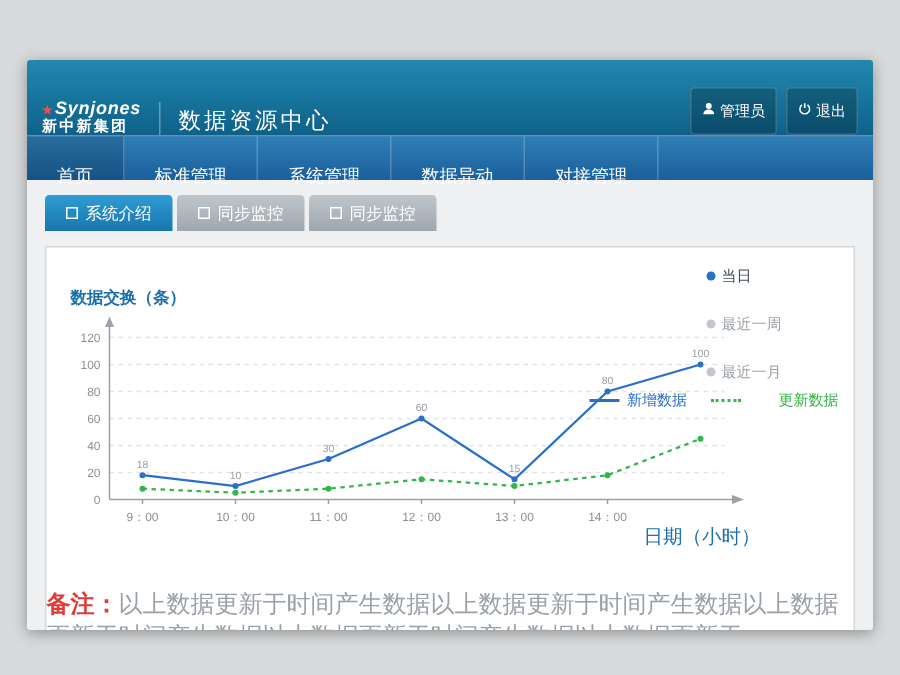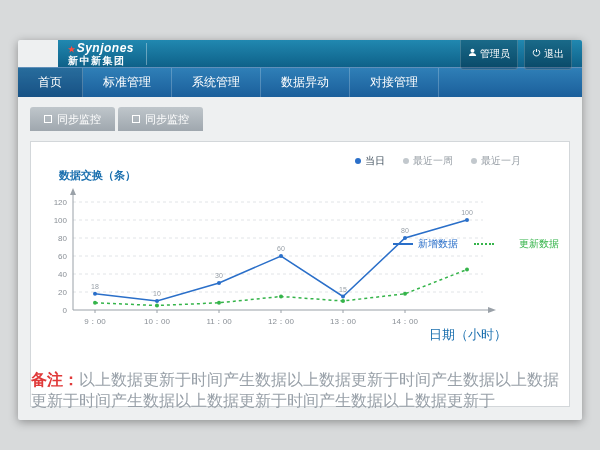--- a/index.html
+++ b/index.html
@@ -1,65 +1,66 @@
 <!DOCTYPE html>
 <html><head>
 <meta charset="utf-8">
 <style>
   *{margin:0;padding:0;box-sizing:border-box;}
   html,body{width:600px;height:450px;}
   body{background:#d8dadb;font-family:"Liberation Sans",sans-serif;position:relative;overflow:hidden;}
   .window{position:absolute;left:18px;top:40px;width:564px;height:380px;background:#eef0f1;box-shadow:0 2px 10px rgba(0,0,0,.35);border-radius:2px;overflow:hidden;}
   
-  .header{height:27px;background:linear-gradient(180deg,#2188b0,#0e6189);display:flex;align-items:center;padding:0 10px;margin-left:40px;}
+  .header{height:50px;background:linear-gradient(180deg,#2188b0,#0e6189);display:flex;align-items:flex-end;padding:0 10px;}
   .logo{display:flex;flex-direction:column;line-height:1;}
   .logo-name{color:#fff;font-size:12px;font-weight:bold;font-style:italic;letter-spacing:.5px;}
   .logo-star{color:#ff4b3e;font-size:8px;font-style:normal;margin-right:1px;}
   .logo-sub{color:#fff;font-size:10px;font-weight:bold;margin-top:2px;letter-spacing:1.5px;}
   .header-divider{width:1px;height:22px;background:rgba(255,255,255,.35);margin:0 12px;}
   .app-title{color:#fff;font-size:15px;letter-spacing:2px;}
   .header-actions{margin-left:auto;display:flex;gap:6px;}
   .hbtn{display:flex;align-items:center;gap:3px;background:rgba(0,0,0,.22);border:1px solid rgba(255,255,255,.18);color:#fff;font-size:10px;padding:8px 7px;border-radius:3px;cursor:pointer;}
   
   .nav{height:30px;background:linear-gradient(180deg,#2f7fb7,#1b5f9b);display:flex;border-top:1px solid rgba(255,255,255,.3);}
-  .nav-item{color:#fff;font-size:12px;line-height:29px;padding:0 20px;border-right:1px solid rgba(255,255,255,.22);cursor:pointer;}
+  .nav-item{color:#fff;font-size:12px;line-height:29px;padding:12px 20px;border-right:1px solid rgba(255,255,255,.22);cursor:pointer;}
   .nav-item.active{background:rgba(0,0,0,.14);}
   
   .content{position:relative;height:312px;}
   .tabs{display:flex;gap:3px;margin:10px 12px 0;}
   .tab{height:24px;padding:0 14px;font-size:11px;color:#fff;border-radius:3px 3px 0 0;display:flex;align-items:center;gap:5px;cursor:pointer;background:linear-gradient(180deg,#bfc6cb,#9fa7ae);}
   .tab.active{background:linear-gradient(180deg,#2f9cd4,#1877ad);}
   .tab-ico{width:8px;height:8px;border:1px solid #fff;display:inline-block;}
   .panel{position:absolute;left:12px;right:12px;top:34px;bottom:12px;background:#fff;border:1px solid #d3d7da;}
-  .period-legend{position:absolute;top:12px;right:48px;display:flex;gap:18px;}
+  .period-legend{position:absolute;top:12px;right:48px;display:flex;gap:18px;flex-direction:column;}
   .period-item{display:flex;align-items:center;gap:4px;font-size:10px;color:#9aa1a8;cursor:pointer;}
   .period-item .dot{width:6px;height:6px;border-radius:50%;background:#c2c8cd;}
   .period-item.active{color:#3a4a58;}
   .period-item.active .dot{background:#2a6fc9;}
-  .y-title{position:absolute;left:16px;top:26px;font-size:11px;font-weight:bold;color:#1a6fae;margin-left:12px;}
+  .y-title{position:absolute;left:16px;top:26px;font-size:11px;font-weight:bold;color:#1a6fae;}
   #chart-svg{position:absolute;left:6px;top:40px;}
   .series-legend{position:absolute;right:10px;top:95px;display:flex;flex-direction:row;gap:16px;}
   .series-item{display:flex;align-items:center;gap:5px;font-size:10px;cursor:pointer;}
   .series-line{width:20px;height:0;border-top:2px solid #888;}
   .series-line.dotted{border-top-style:dotted;}
   .x-title{position:absolute;right:62px;top:184px;font-size:13px;font-weight:normal;color:#1a6fae;}
   .note{position:absolute;left:0;right:0;top:228px;text-align:left;font-size:16px;color:#98a0a8;}
   .note .prefix{color:#e03a3a;font-weight:bold;}
 </style>
 </head>
 <body>
 
 <div class="window">
 
   <div class="header">
     <div class="logo">
       <span class="logo-name"><span class="logo-star">★</span><span>Synjones</span></span>
       <span class="logo-sub">新中新集团</span>
     </div>
     <div class="header-divider"></div>
+    <div class="app-title">数据资源中心</div>
     <div class="header-actions">
       <div class="hbtn">
         <span><svg width="9" height="9" viewBox="0 0 10 10">
               <circle cx="5" cy="3" r="2.2" fill="#fff"></circle>
               <path d="M1 9c0-2.2 1.8-3.5 4-3.5S9 6.8 9 9z" fill="#fff"></path>
             </svg></span>
         <span>管理员</span>
       </div>
       <div class="hbtn">
         <span><svg width="9" height="9" viewBox="0 0 10 10">
@@ -74,20 +75,24 @@
   <div class="nav">
     <div class="nav-item active">首页</div>
     <div class="nav-item">标准管理</div>
     <div class="nav-item">系统管理</div>
     <div class="nav-item">数据异动</div>
     <div class="nav-item">对接管理</div>
   </div>
 
   <div class="content">
     <div class="tabs">
+      <div class="tab active">
+        <span class="tab-ico"></span>
+        <span>系统介绍</span>
+      </div>
       <div class="tab">
         <span class="tab-ico"></span>
         <span>同步监控</span>
       </div>
       <div class="tab">
         <span class="tab-ico"></span>
         <span>同步监控</span>
       </div>
     </div>
 

